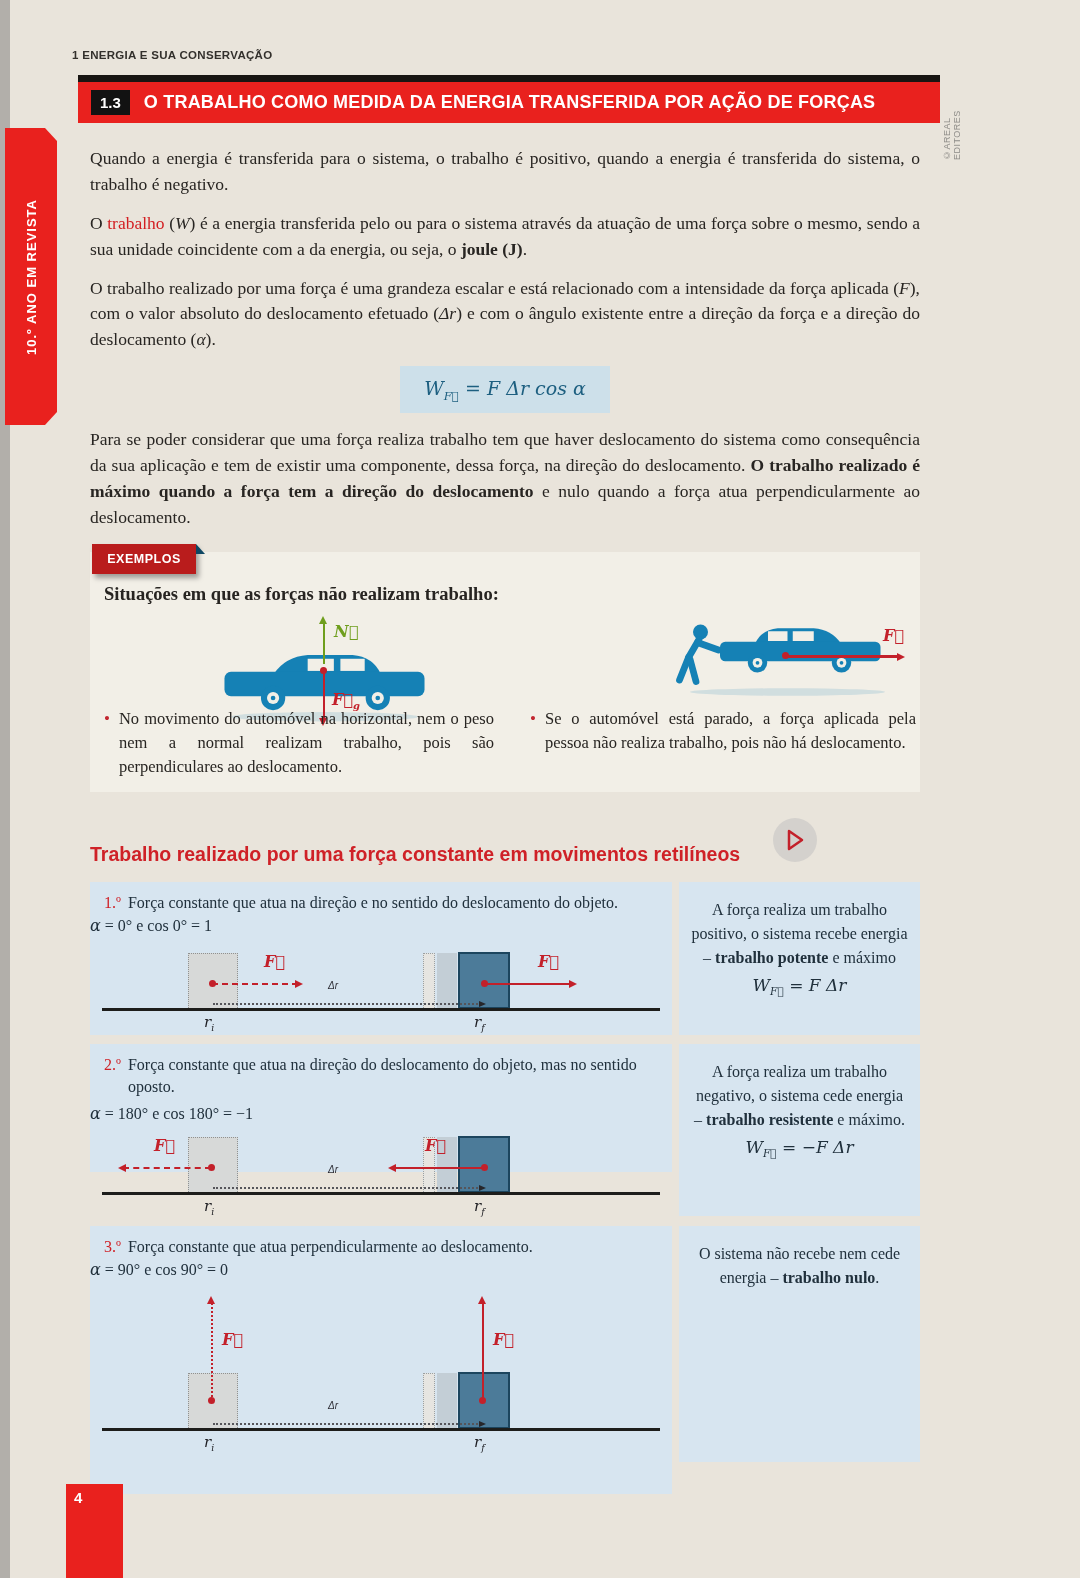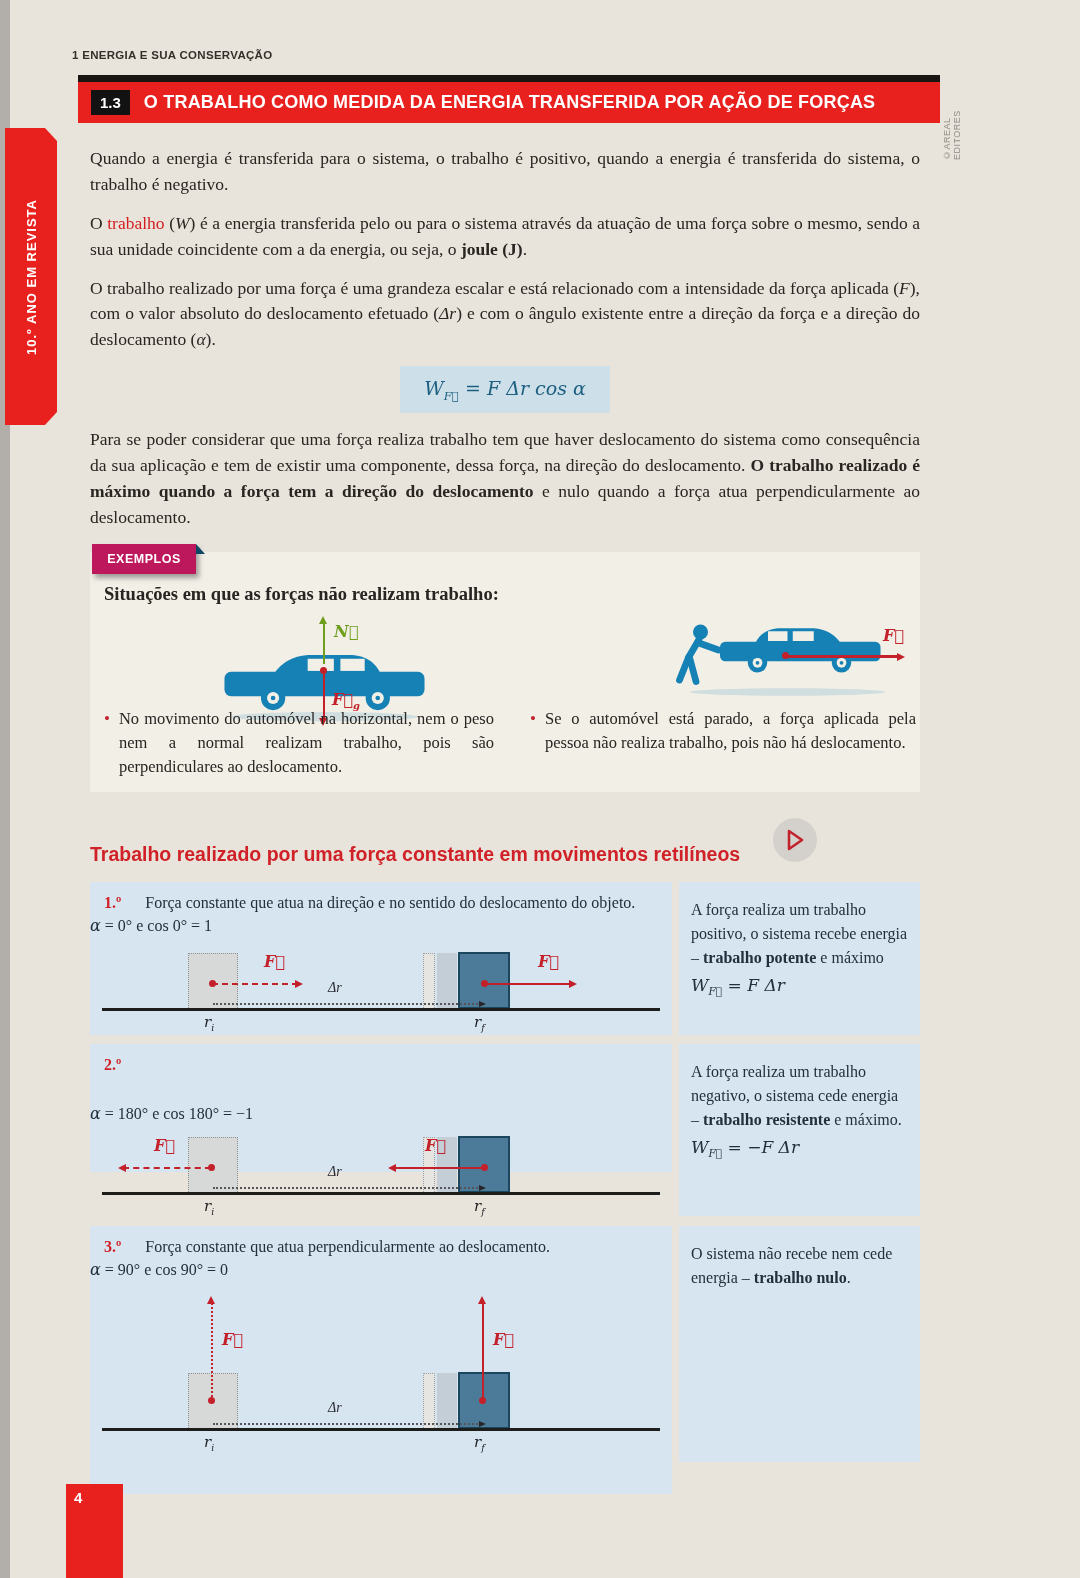--- a/index.html
+++ b/index.html
@@ -13,45 +13,45 @@
   .title-text{color:#fff;font-weight:bold;font-size:18px;margin-left:14px;letter-spacing:.2px}
   .side-tab{position:absolute;left:5px;top:128px;width:52px;height:297px;background:#e9211e;display:flex;align-items:center;justify-content:center;clip-path:polygon(0 0,40px 0,100% 13px,100% calc(100% - 13px),40px 100%,0 100%)}
   .side-tab span{writing-mode:vertical-rl;transform:rotate(180deg);color:#fff;font-weight:bold;font-size:13px;letter-spacing:1px}
   .intro{position:absolute;left:90px;top:146px;width:830px;font-family:"Liberation Serif",serif;font-size:17.5px;line-height:1.48;text-align:justify;color:#282522}
   .intro p{margin-bottom:13px}
   .red{color:#d31f22}
   b{font-weight:bold}
   .formula-box{display:table;margin:10px auto 14px;background:#cde0ea;padding:8px 24px;font-family:"DejaVu Serif","Liberation Serif",serif;font-style:italic;font-size:19px;color:#1d5f80}
   sub{font-size:62%}
   .examples{position:absolute;left:90px;top:552px;width:830px;height:240px;background:#f2efe7}
-  .ex-tab{position:absolute;left:2px;top:-8px;width:104px;height:30px;background:#be185d;display:flex;align-items:center;justify-content:center;box-shadow:3px 4px 5px rgba(0,0,0,.35)}
+  .ex-tab{position:absolute;left:2px;top:-8px;width:104px;height:30px;background:#b91c1c;display:flex;align-items:center;justify-content:center;box-shadow:3px 4px 5px rgba(0,0,0,.35)}
   .ex-tab::after{content:"";position:absolute;right:-9px;top:0;border-bottom:10px solid #0e4763;border-right:9px solid transparent}
   .ex-tab span{color:#fff;font-weight:bold;font-size:12.5px;letter-spacing:.5px}
   .ex-heading{position:absolute;left:14px;top:32px;font-family:"Liberation Serif",serif;font-size:18.5px;font-weight:bold;color:#272421}
   .fig{position:absolute}
   .fig-left{left:115px;top:66px;width:250px;height:110px}
   .fig-right{left:545px;top:48px;width:330px;height:104px}
   .bullet{position:absolute;top:155px;display:flex;font-family:"Liberation Serif",serif;font-size:16.5px;line-height:1.45;text-align:justify;color:#282522}
   .bullet .dot{color:#c22731;margin-right:9px;font-size:17px;line-height:1.4}
   .bullet-left{left:14px;width:390px}
   .bullet-right{left:440px;width:386px}
   .sec-title{position:absolute;left:90px;top:843px;font-size:19.5px;font-weight:bold;color:#cf2127}
   .play{position:absolute;left:773px;top:818px;width:44px;height:44px;border-radius:50%;background:#d4d1cd;border:none;display:flex;align-items:center;justify-content:center;cursor:pointer}
   .cell{position:absolute;background:#d7e5f0}
   .r1l{left:90px;top:882px;width:582px;height:153px}
   .r1r{left:679px;top:882px;width:241px;height:153px}
   .r2l{left:90px;top:1044px;width:582px;height:128px}
   .r2r{left:679px;top:1044px;width:241px;height:172px}
   .r3l{left:90px;top:1226px;width:582px;height:268px}
   .r3r{left:679px;top:1226px;width:241px;height:236px}
   .descline{display:flex;padding:10px 14px 0;font-family:"Liberation Serif",serif;font-size:16px;color:#20303c;line-height:1.35}
-  .rownum{color:#cf2127;font-weight:bold;margin-right:24px;white-space:nowrap}
+  .rownum{color:#cf2127;font-weight:normal;margin-right:7px;white-space:nowrap}
   .cond{position:absolute;left:0;right:0;text-align:left;font-family:"Liberation Serif",serif;font-size:16px;color:#20303c}
   .alpha{font-family:"DejaVu Serif",serif}
-  .cell.right{padding:16px 12px 0;font-family:"Liberation Serif",serif;font-size:16px;line-height:1.5;color:#20303c}
+  .cell.right{padding:16px 12px 0;text-align:center;font-family:"Liberation Serif",serif;font-size:16px;line-height:1.5;color:#20303c}
   .cellfrm{margin-top:3px;font-family:"DejaVu Serif","Liberation Serif",serif;font-style:italic;font-size:17px;color:#20303c}
   
   .baseline{position:absolute;left:12px;right:12px;height:3px;background:#1d1d1b}
   .gbox{position:absolute;width:50px;height:55px;background:#d7d9d8;border:1px dotted #8f9191;border-bottom:none}
   .strip1{position:absolute;width:12px;height:55px;background:#e6e5e1;border:1px dotted #9aa0a2;border-bottom:none}
   .strip2{position:absolute;width:20px;height:55px;background:#c3ced6}
   .sbox{position:absolute;width:52px;height:56px;background:#4c7b99;border:2px solid #1c455e;border-bottom-width:1px}
   .har{position:absolute;height:0;border-top:2px solid #c3202a}
   .har.dashed{border-top-style:dashed}
   .har.r::after{content:"";position:absolute;right:-9px;top:-5px;border:4px solid transparent;border-left:8px solid #c3202a}
@@ -60,21 +60,21 @@
   .var.dotted{border-left-style:dotted}
   .var.up::after{content:"";position:absolute;top:-8px;left:-6px;border:4px solid transparent;border-bottom:8px solid #c3202a}
   .var.down::after{content:"";position:absolute;bottom:-8px;left:-6px;border:4px solid transparent;border-top:8px solid #c3202a}
   .var.green{border-left-color:#6f9e1d}
   .var.green.up::after{border-bottom-color:#6f9e1d}
   .odot{position:absolute;width:7px;height:7px;border-radius:50%;background:#c3202a}
   .disp{position:absolute;height:0;border-top:2px dotted #55555a}
   .disp::after{content:"";position:absolute;right:-8px;top:-4px;border:3px solid transparent;border-left:7px solid #26262a}
   .flbl{position:absolute;color:#c3202a;font-family:"DejaVu Serif",serif;font-style:italic;font-weight:bold;font-size:16px}
   .flbl.green-lbl{color:#6f9e1d}
-  .dlbl{position:absolute;color:#2c2c34;font-family:Liberation Serif, serif;font-style:italic;font-size:14px}
+  .dlbl{position:absolute;color:#2c2c34;font-family:Liberation Sans, sans-serif;font-style:italic;font-size:10px}
   .plbl{position:absolute;color:#1d1d22;font-family:"DejaVu Serif",serif;font-style:italic;font-size:15px}
   .pagenum{position:absolute;left:66px;top:1484px;width:57px;height:94px;background:#e9211e}
   .pagenum span{display:block;color:#fff;font-weight:bold;font-size:15px;padding:5px 0 0 8px}
 </style>
 </head>
 <body>
 
 <div class="edge-left"></div>
 
 <div class="breadcrumb">1 ENERGIA E SUA CONSERVAÇÃO</div>
@@ -202,20 +202,21 @@
   </div>
 </div>
 <div class="cell right r1r">
   <p><span>A força realiza um trabalho positivo, o sistema recebe energia – </span><b>trabalho potente</b><span> e máximo</span></p>
   <div class="cellfrm"><i>W</i><sub>F⃗</sub><i> = F Δr</i></div>
 </div>
 
 <div class="cell left r2l">
   <div class="descline">
     <span class="rownum">2.º</span>
+      <span>Força constante que atua na direção do deslocamento do objeto, mas no sentido oposto.</span>
   </div>
   <div class="cond" style="top:60px"><i class="alpha">α</i><span> = 180° e cos 180° = −1</span></div>
   <div>
     <div class="gbox" style="left:98px;top:93px"></div>
     <div class="strip1" style="left:333px;top:93px"></div>
     <div class="strip2" style="left:347px;top:93px"></div>
     <div class="sbox" style="left:368px;top:92px"></div>
     <div class="odot" style="left:118px;top:120px"></div>
     <div class="har l dashed" style="left:33px;top:123px;width:88px"></div>
     <span class="flbl" style="left:64px;top:92px"><i>F⃗</i></span>

